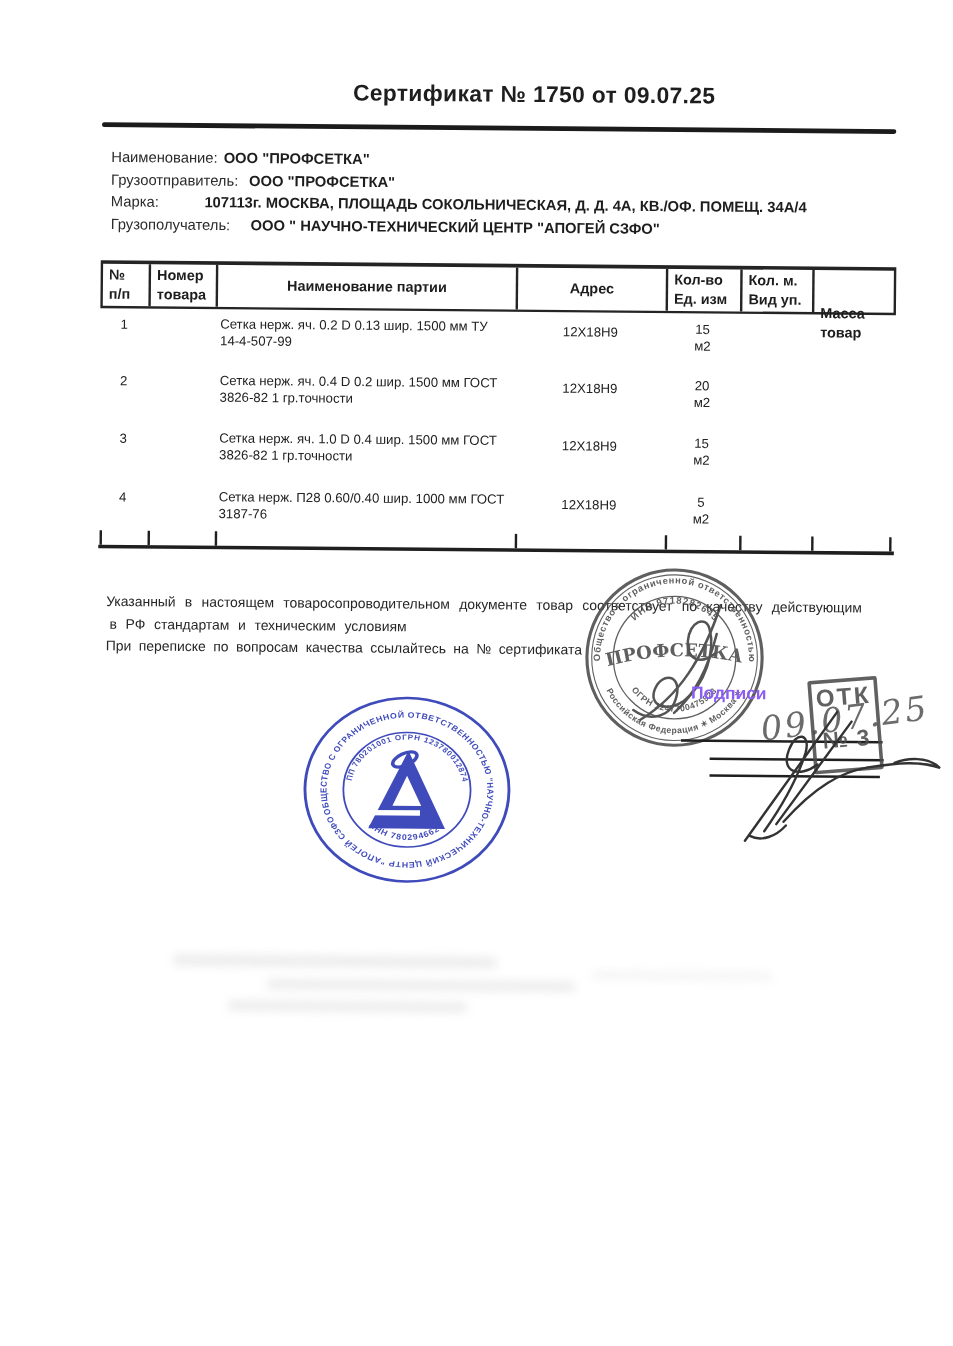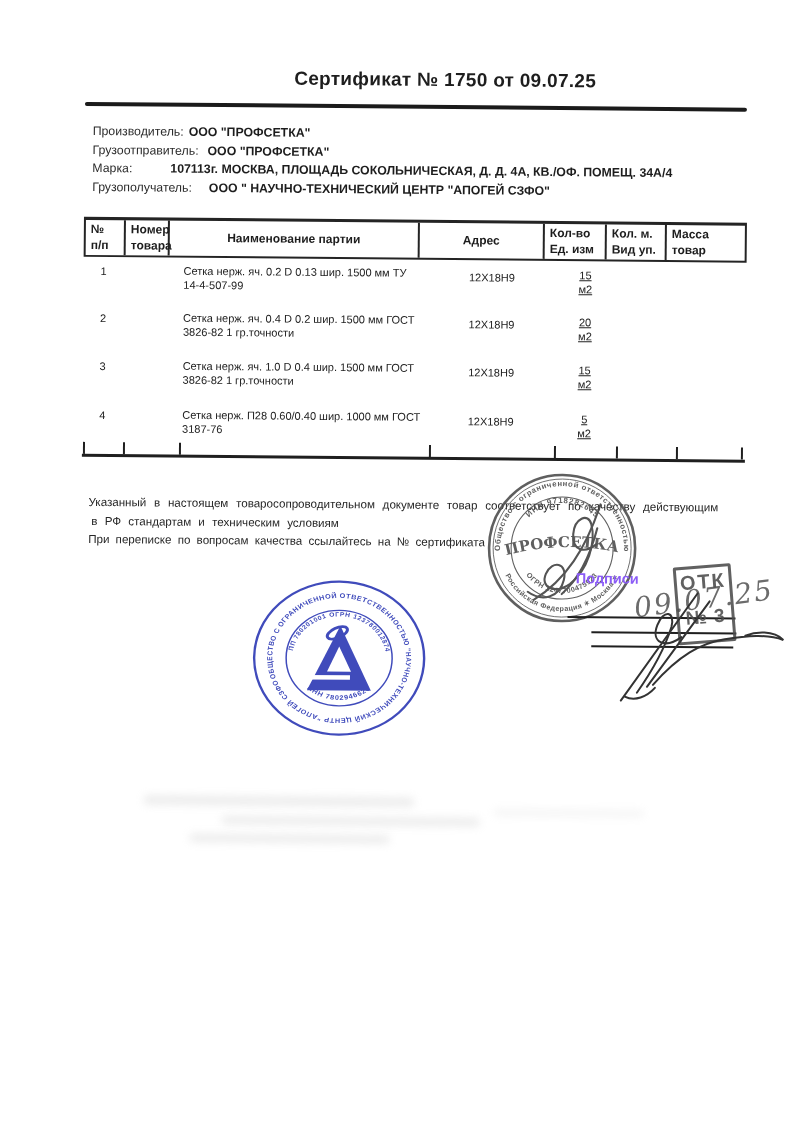--- a/index.html
+++ b/index.html
@@ -28,37 +28,37 @@
 
   
   .tbl{left:85px;top:217px;width:663px;}
   .thead{display:flex;border:2px solid #242424;border-top-width:3.5px;border-bottom-width:2.5px;
          height:40px;box-sizing:border-box;background:#fff;}
   .th{border-right:2px solid #242424;box-sizing:border-box;font-weight:bold;font-size:12px;
       line-height:15.5px;padding:2px 0 0 5px;color:#1d1d1d;}
   .th:last-child{border-right:none;}
   .th span{display:block;}
   .th.c0{width:40px;}
-  .th.c1{width:44px;}
+  .th.c1{width:56px;}
   .th.c2{width:250px;display:flex;align-items:center;justify-content:center;padding:0;}
   .th.c3{width:125px;display:flex;align-items:center;justify-content:center;padding:0;}
   .th.c4{width:62px;}
   .th.c5{width:60px;}
-  .th.c6{width:64px;}
+  .th.c6{width:64px;margin-top:27px;}
   .trow{display:flex;font-size:11px;color:#222;}
   .trow:nth-child(1){height:47px;}
   .trow:nth-child(2){height:48px;}
   .trow:nth-child(3){height:49px;}
   .trow:nth-child(4){height:40px;}
   .td{box-sizing:border-box;}
   .td.num{width:40px;text-align:center;padding-top:8px;}
   .td.batch{width:56px;}
   .td.name{width:250px;padding:7px 8px 0 4px;line-height:13.5px;}
   .td.mark{width:125px;text-align:center;padding-top:11px;}
-  .td.qty{width:62px;text-align:center;padding-top:8px;line-height:13.5px;text-decoration:underline;}
+  .td.qty{width:62px;text-align:center;padding-top:8px;line-height:13.5px;}
   .td.qty span{display:block;}
   .td.pack{width:60px;}
   .td.mass{width:64px;}
   .tticks{left:85px;top:442px;width:663px;height:12px;border-bottom:3px solid #1f1f1f;}
   .tick{position:absolute;bottom:0;width:2px;height:12px;background:#1f1f1f;}
   .tick:nth-child(1){left:1px;}
   .tick:nth-child(2){left:41px;}
   .tick:nth-child(3){left:97px;}
   .tick:nth-child(4){left:347px;}
   .tick:nth-child(5){left:472px;}
@@ -102,21 +102,21 @@
 </head>
 <body>
 
 <div class="doc">
 
   <div class="abs title">Сертификат № 1750 от 09.07.25</div>
   <div class="abs rule-top"></div>
 
   <div class="abs info">
     <div class="info-row">
-      <span class="lbl">Производитель:</span><span class="val">ООО "ПРОФСЕТКА"</span>
+      <span class="lbl">Наименование:</span><span class="val">ООО "ПРОФСЕТКА"</span>
     </div>
     <div class="info-row">
       <span class="lbl">Грузоотправитель:</span><span class="val">ООО "ПРОФСЕТКА"</span>
     </div>
     <div class="info-row">
       <span class="lbl">Марка:</span><span class="val">107113г. МОСКВА, ПЛОЩАДЬ СОКОЛЬНИЧЕСКАЯ, Д. Д. 4А, КВ./ОФ. ПОМЕЩ. 34А/4</span>
     </div>
     <div class="info-row">
       <span class="lbl">Грузополучатель:</span><span class="val">ООО " НАУЧНО-ТЕХНИЧЕСКИЙ ЦЕНТР "АПОГЕЙ СЗФО"</span>
     </div>

